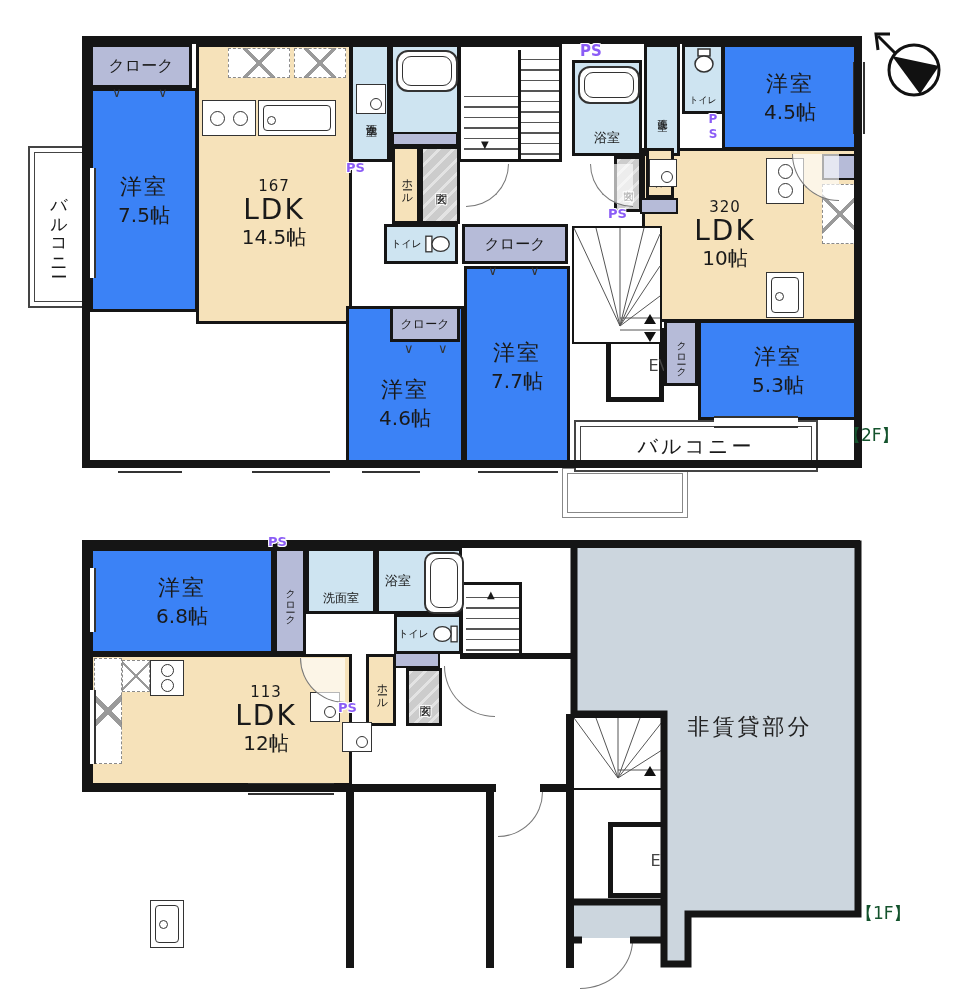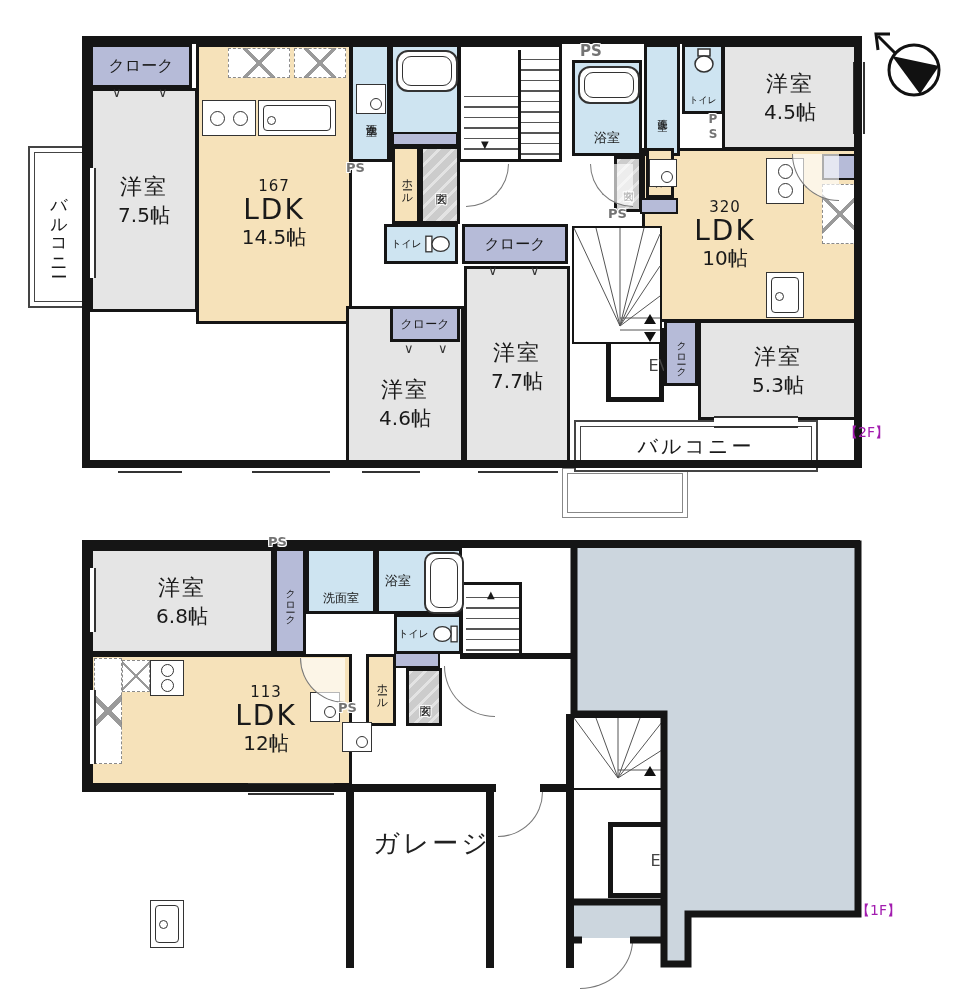--- a/index.html
+++ b/index.html
@@ -1,33 +1,33 @@
 <!DOCTYPE html>
 <html><head>
 <meta charset="utf-8">
 <style>
   html,body{margin:0;padding:0;background:#fff;}
   #canvas{position:relative;width:968px;height:1000px;background:#fff;overflow:hidden;
           font-family:"DejaVu Sans",sans-serif;color:#1a1a1a;}
   .abs{position:absolute;box-sizing:border-box;}
   .room{position:absolute;box-sizing:border-box;border:3px solid #151515;display:flex;
         flex-direction:column;align-items:center;justify-content:center;text-align:center;z-index:2;}
-  .pink{background:#e5e5e5;}
+  .pink{background:#3b82f6;}
   .tan{background:#f6e2ba;}
   .lav{background:#b6bbd8;}
   .blue{background:#cee4f1;}
   .gray{background:#cccccc;background-image:repeating-linear-gradient(135deg,rgba(255,255,255,.45) 0 3px,transparent 3px 10px);}
   .white{background:#fff;padding-left:48px;}
   .halo{text-shadow:-1px -1px 0 #fff,1px -1px 0 #fff,-1px 1px 0 #fff,1px 1px 0 #fff,0 1px 0 #fff,0 -1px 0 #fff;}
   .rn{font-size:22px;letter-spacing:2px;}
   .ra{font-size:20px;}
   .unit-no{font-size:15px;letter-spacing:1px;}
   .unit-type{font-size:28px;letter-spacing:2px;line-height:1.05;}
   .vlab{writing-mode:vertical-rl;text-orientation:upright;letter-spacing:1px;}
-  .wall-label{position:absolute;z-index:6;font-size:13px;font-weight:bold;color:#737373;}
+  .wall-label{position:absolute;z-index:6;font-size:13px;font-weight:bold;color:#8b5cf6;}
   .steps-v{background:repeating-linear-gradient(180deg,#fff 0 9px,#555 9px 10.5px);}
   .win{position:absolute;z-index:4;background:#fff;}
   .win.h{border-top:2px solid #333;border-bottom:2px solid #333;}
   .win.v{border-left:2px solid #333;border-right:2px solid #333;}
   .door{position:absolute;z-index:4;border:1.3px solid #777;background:rgba(255,255,255,.65);}
   .dash{position:absolute;z-index:3;border:1.5px dashed #8a8a8a;
         background:linear-gradient(45deg,transparent 47%,#9a9a9a 47% 53%,transparent 53%),
                    linear-gradient(135deg,transparent 47%,#9a9a9a 47% 53%,transparent 53%),#fff;}
   .icon{position:absolute;z-index:3;}
   .tub{border:2px solid #333;border-radius:12px;background:#fff;display:flex;}
@@ -36,21 +36,21 @@
   .stove.col{flex-direction:column;}
   .burner{width:13px;height:13px;border:1.5px solid #333;border-radius:50%;}
   .sink{border:1.5px solid #333;background:#fff;position:relative;}
   .sink>div{position:absolute;inset:4px;border:1.2px solid #333;border-radius:4px;}
   .sink>div::after{content:"";position:absolute;width:7px;height:7px;border:1.2px solid #333;border-radius:50%;left:3px;top:40%;}
   .washer{border:1.5px solid #333;background:#fff;position:relative;}
   .washer::after{content:"";position:absolute;width:10px;height:10px;border:1.2px solid #333;border-radius:50%;right:3px;bottom:3px;}
   .balc{position:absolute;border:2px solid #444;z-index:2;background:#fff;display:flex;align-items:center;justify-content:center;}
   .balc>.inner{position:absolute;inset:4px;border:1.5px solid #444;display:flex;align-items:center;justify-content:center;}
   .vmark{position:absolute;z-index:4;font-size:13px;color:#333;line-height:1;}
-  .tag{position:absolute;z-index:6;font-size:14px;color:#a21caf;}
+  .tag{position:absolute;z-index:6;font-size:17px;color:#14532d;}
   svg.layer{position:absolute;left:0;top:0;z-index:5;pointer-events:none;}
   .biglabel{position:absolute;z-index:6;font-size:22px;letter-spacing:3px;color:#222;}
 </style>
 </head>
 <body>
 
 <div id="canvas">
 
   <div class="balc" style="left:28px;top:146px;width:60px;height:158px">
     <div class="inner">
@@ -306,21 +306,20 @@
   <div class="room gray" style="left:406px;top:668px;width:36px;height:58px">
     <span class="vlab halo" style="font-size:11px">玄関</span>
   </div>
   <div class="door" style="left:444px;top:666px;width:50px;height:50px;border-radius:0 0 0 100%;border-right:none;border-top:none"></div>
 
   <div class="room white" style="left:460px;top:582px;width:62px;height:76px;padding:0">
     <div class="abs steps-v" style="left:3px;top:3px;width:53px;height:67px"></div>
     <span class="abs" style="left:24px;top:4px;font-size:10px;z-index:4">▲</span>
   </div>
 
-  <div class="biglabel" style="left:352px;top:826px;width:160px;text-align:center;font-size:26px">ガレージ</div>
   <div class="door" style="left:498px;top:792px;width:44px;height:44px;border-radius:0 0 100% 0;border-left:none;border-top:none"></div>
 
   <svg class="layer" style="left:572px;top:716px;z-index:3" width="92" height="74">
     <rect x="1" y="1" width="90" height="72" fill="#fff" stroke="#151515" stroke-width="2"></rect>
     <g stroke="#555" stroke-width="1">
       <line x1="46" y1="62" x2="2" y2="2"></line>
         <line x1="46" y1="62" x2="24" y2="2"></line>
       <line x1="46" y1="62" x2="46" y2="2"></line>
         <line x1="46" y1="62" x2="68" y2="2"></line>
       <line x1="46" y1="62" x2="90" y2="6"></line>
@@ -330,20 +329,21 @@
     <polygon points="78,50 84,60 72,60" fill="#111"></polygon>
   </svg>
 
   <div class="room white" style="left:608px;top:822px;width:58px;height:76px;border-width:5px">
     <span style="font-size:16px;color:#444">EV</span>
   </div>
 
   <div class="abs" style="left:574px;top:904px;width:90px;height:34px;background:#ccd6de;z-index:2"></div>
   <div class="door" style="left:580px;top:940px;width:52px;height:48px;border-radius:0 0 100% 0;border-left:none;border-top:none"></div>
 
+  <div class="biglabel" style="left:660px;top:712px;width:180px;text-align:center">非賃貸部分</div>
   <span class="tag" style="left:856px;top:902px">【1F】</span>
 
   <div class="win v" style="left:84px;top:568px;width:8px;height:64px"></div>
   <div class="win v" style="left:84px;top:690px;width:8px;height:74px"></div>
   <div class="win h" style="left:248px;top:783px;width:86px;height:8px"></div>
 
   <svg class="layer" width="968" height="1000" viewBox="0 0 968 1000">
 
     <rect x="86" y="40" width="772" height="424" fill="none" stroke="#151515" stroke-width="8"></rect>
 

